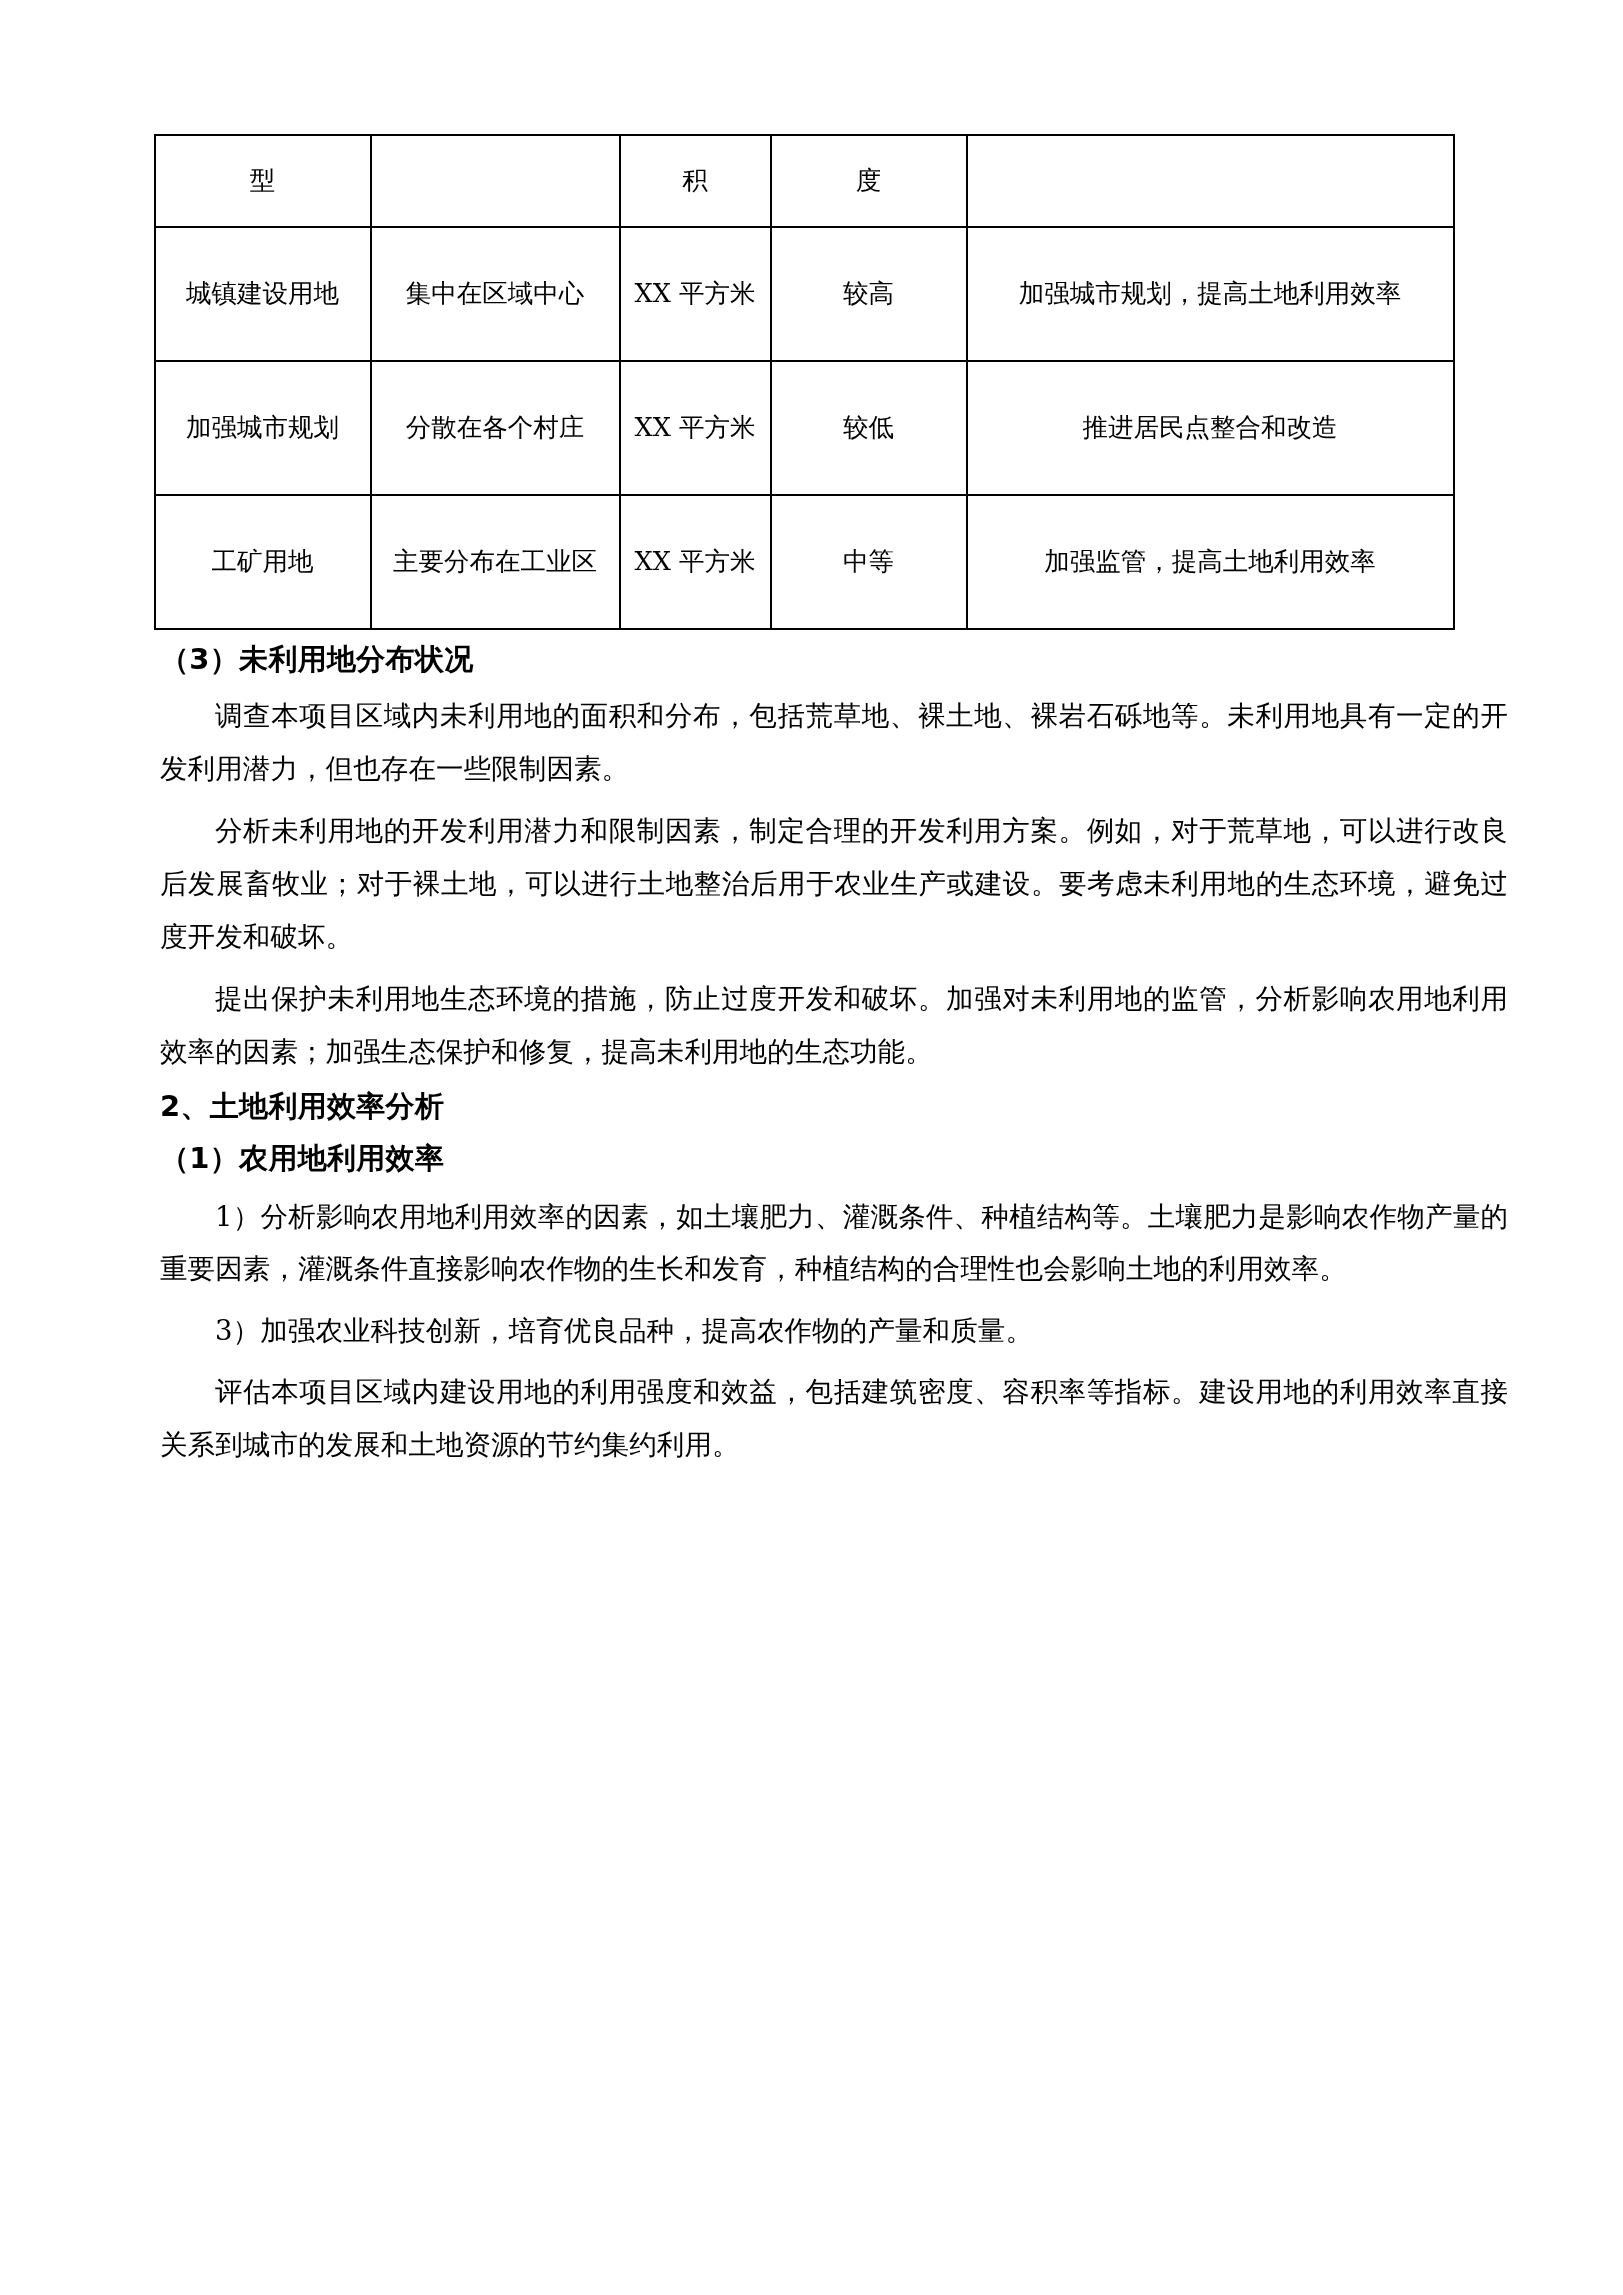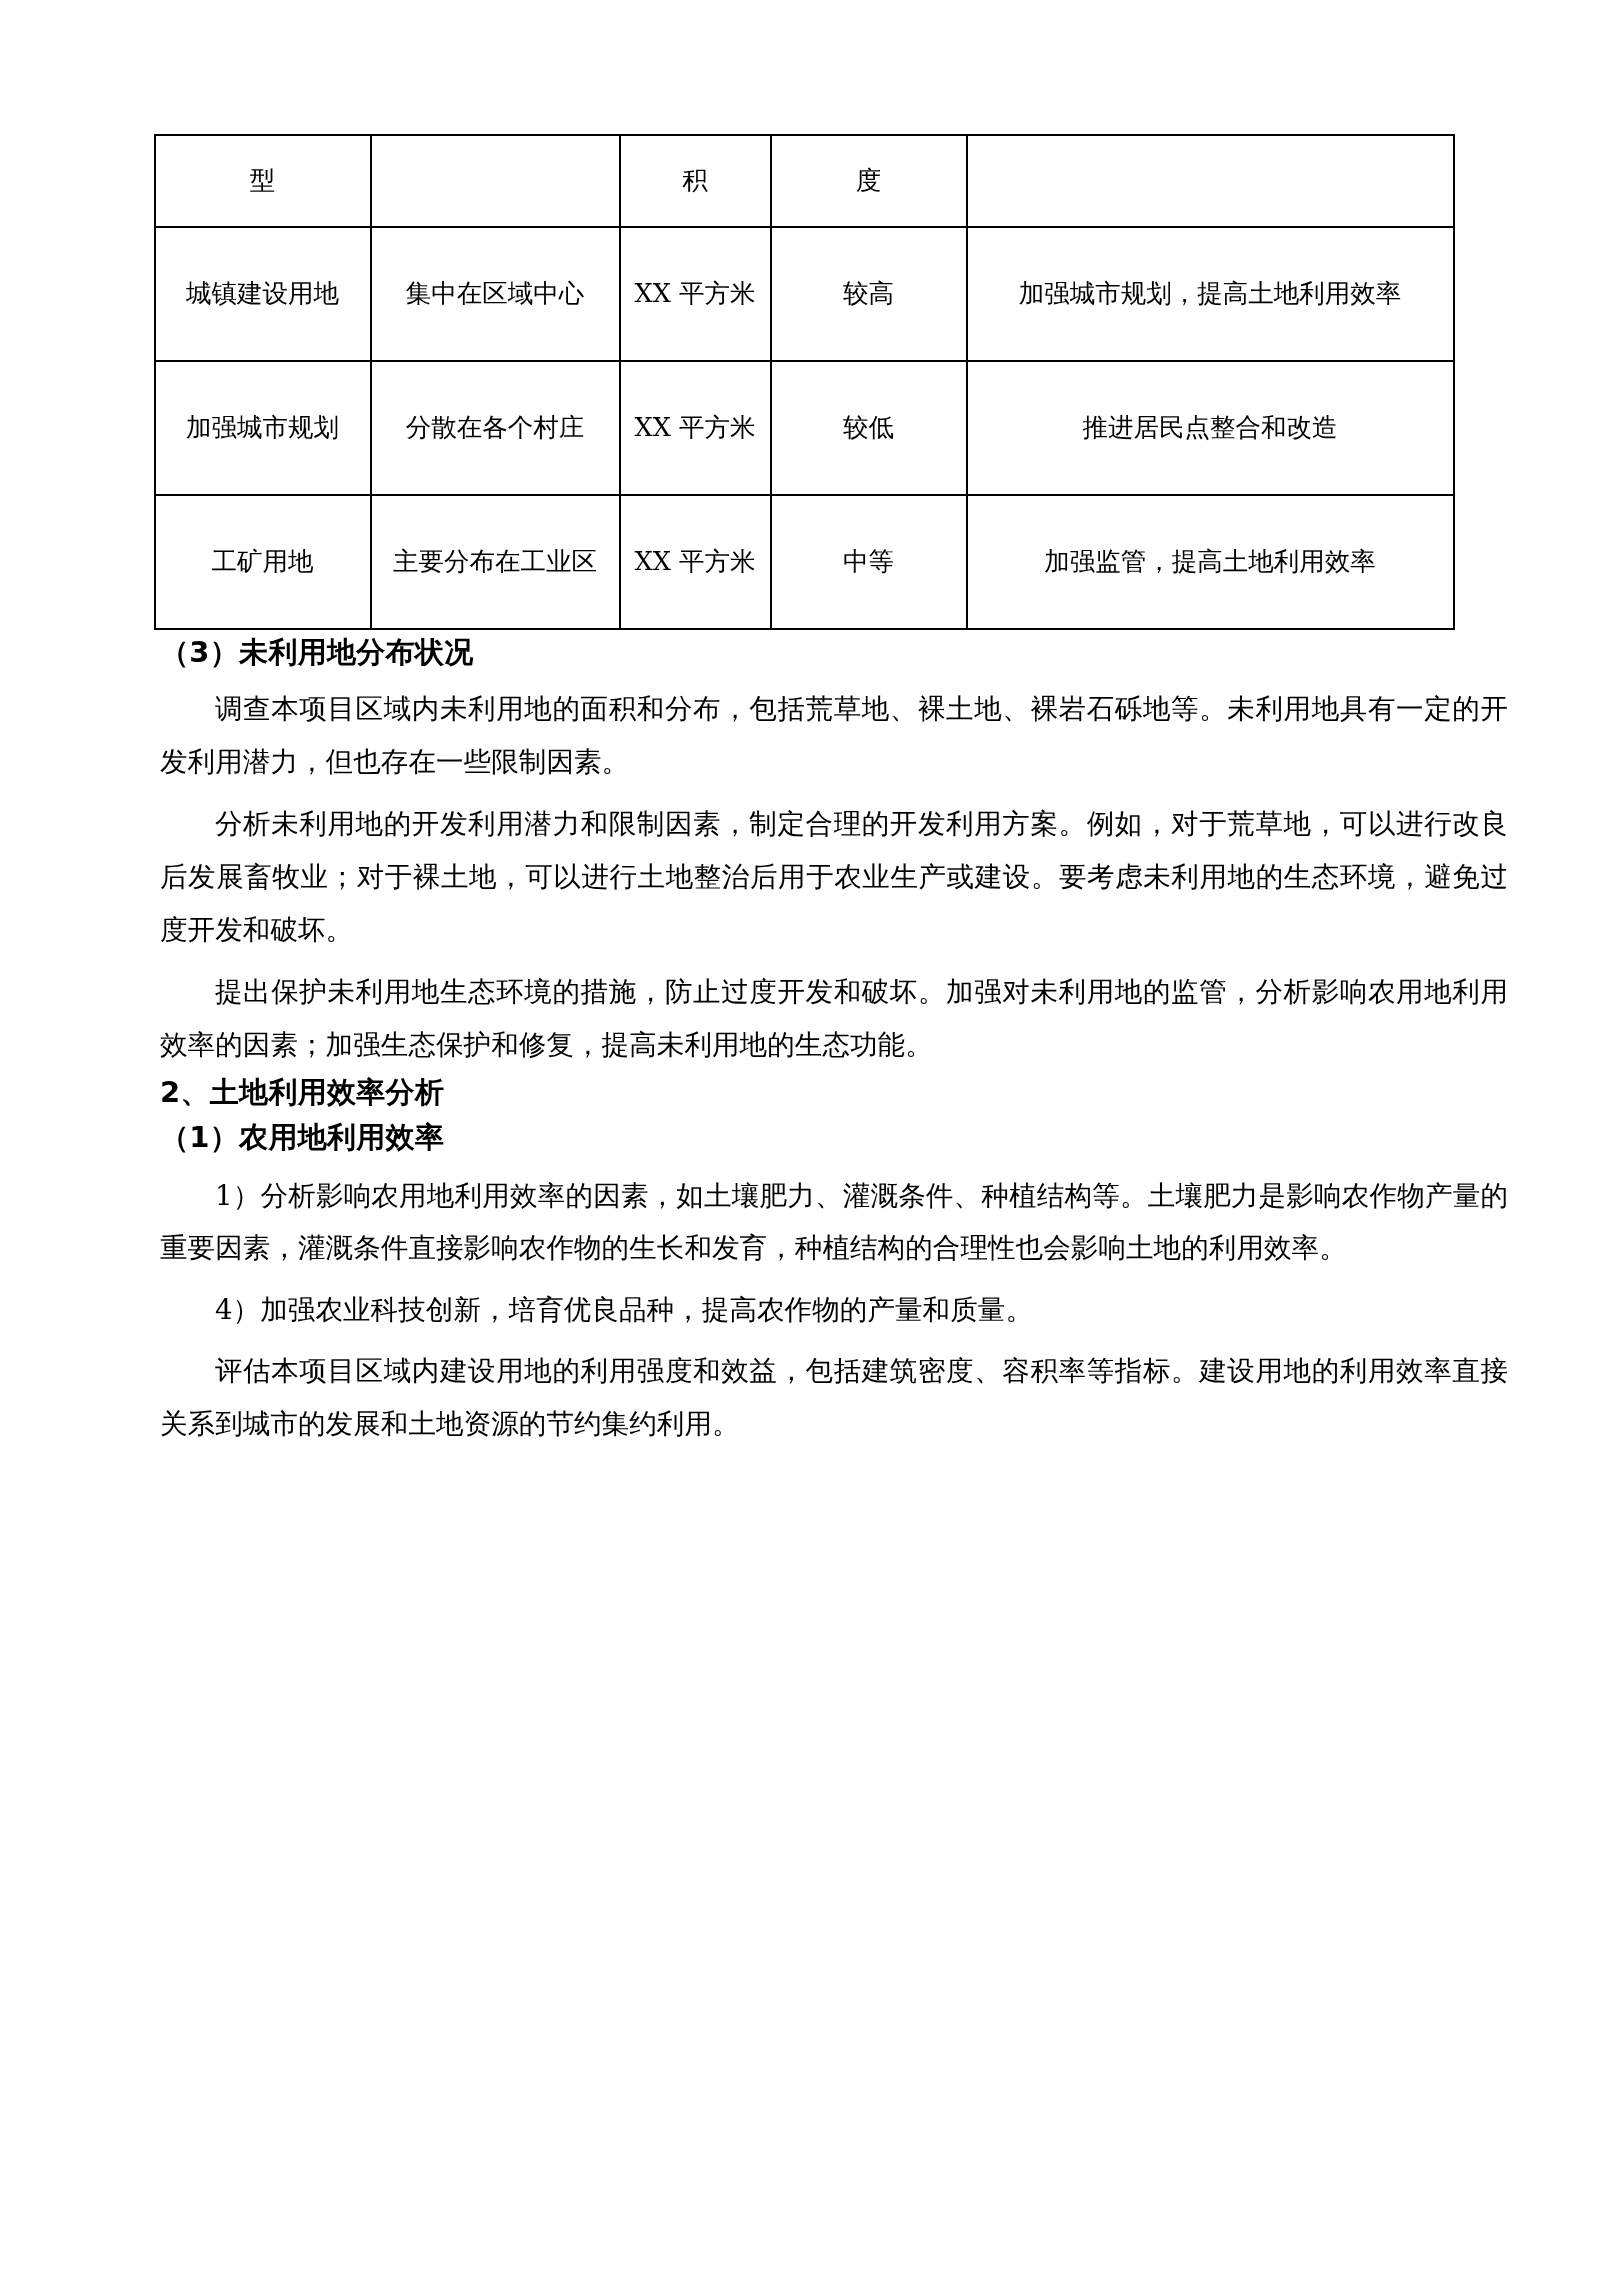--- a/index.html
+++ b/index.html
@@ -46,21 +46,21 @@
 
   tr.head-row td { height: 77px; }
   tr.body-row td { height: 119px; }
 
   
   h2.section-heading {
     font-family: "DejaVu Sans", "Liberation Sans", sans-serif;
     font-weight: bold;
     font-size: 29px;
     line-height: 1.5;
-    margin: 1px 0 0 0;
+    margin: 8px 0 0 0;
     padding: 0;
     letter-spacing: 0.3px;
   }
   p.body-text {
     font-size: 27.5px;
     line-height: 1.92;
     margin: 9.2px 0 0 0;
     padding: 0;
     text-indent: 55px;
     text-align: justify;
@@ -123,19 +123,19 @@
   <p class="body-text">提出保护未利用地生态环境的措施，防止过度开发和破坏。加强对未利用地的监管，分析影响农用地利用效率的因素；加强生态保护和修复，提高未利用地的生态功能。</p>
 
   <h2 class="section-heading">2、土地利用效率分析</h2>
 
   <h2 class="section-heading">（1）农用地利用效率</h2>
 
 
   <p class="body-text">1）分析影响农用地利用效率的因素，如土壤肥力、灌溉条件、种植结构等。土壤肥力是影响农作物产量的重要因素，灌溉条件直接影响农作物的生长和发育，种植结构的合理性也会影响土地的利用效率。</p>
 
 
-  <p class="body-text">4）加强农业科技创新，培育优良品种，提高农作物的产量和质量。</p>
+  <p class="body-text">3）加强农业科技创新，培育优良品种，提高农作物的产量和质量。</p>
 
 
   <p class="body-text first-after-heading">评估本项目区域内建设用地的利用强度和效益，包括建筑密度、容积率等指标。建设用地的利用效率直接关系到城市的发展和土地资源的节约集约利用。</p>
 
 </div>
 
 
 </body></html>

